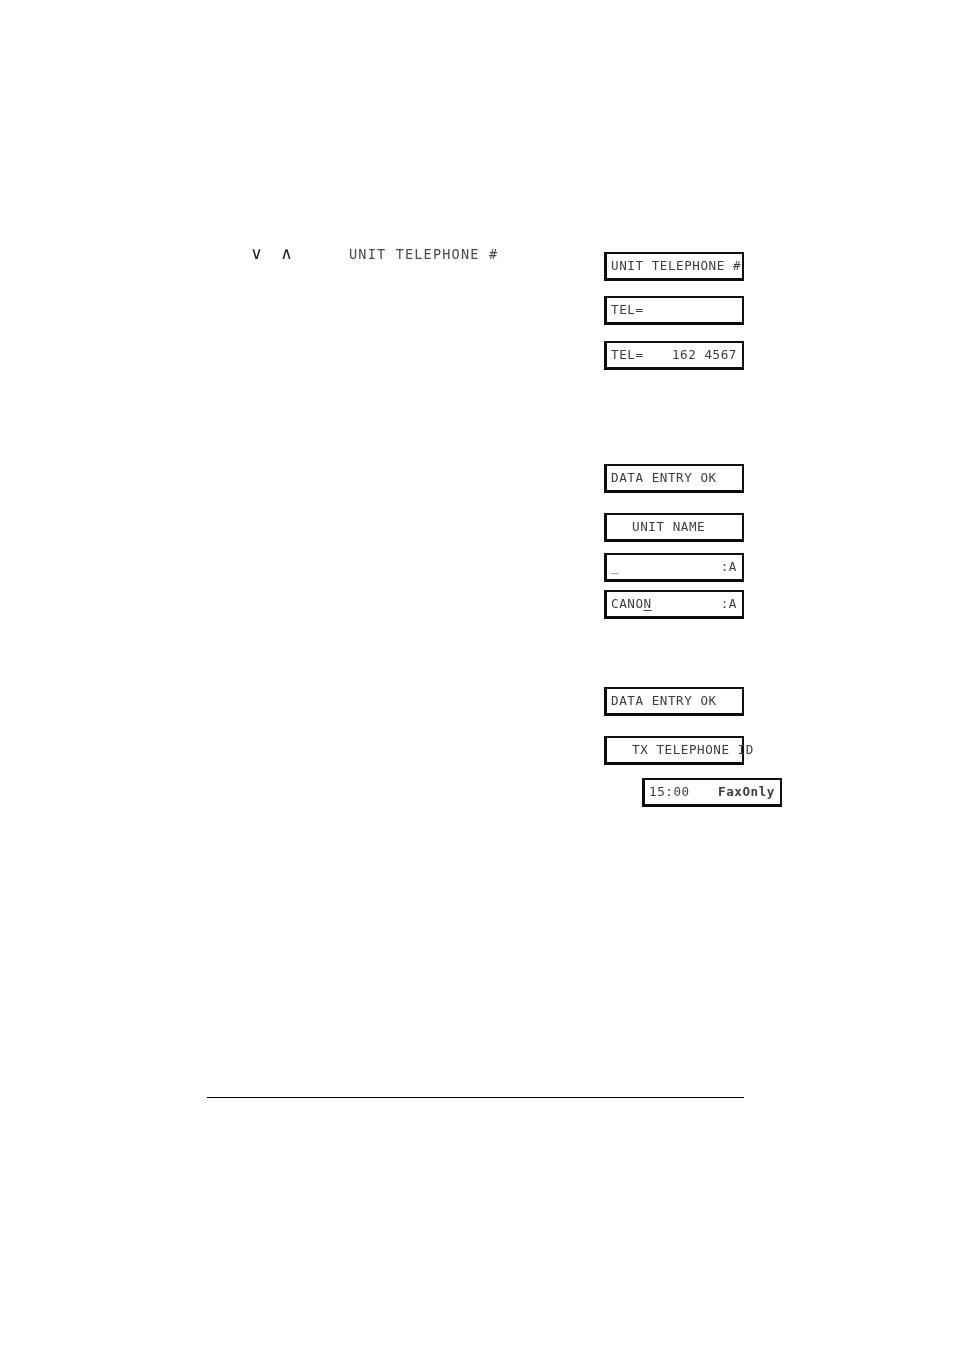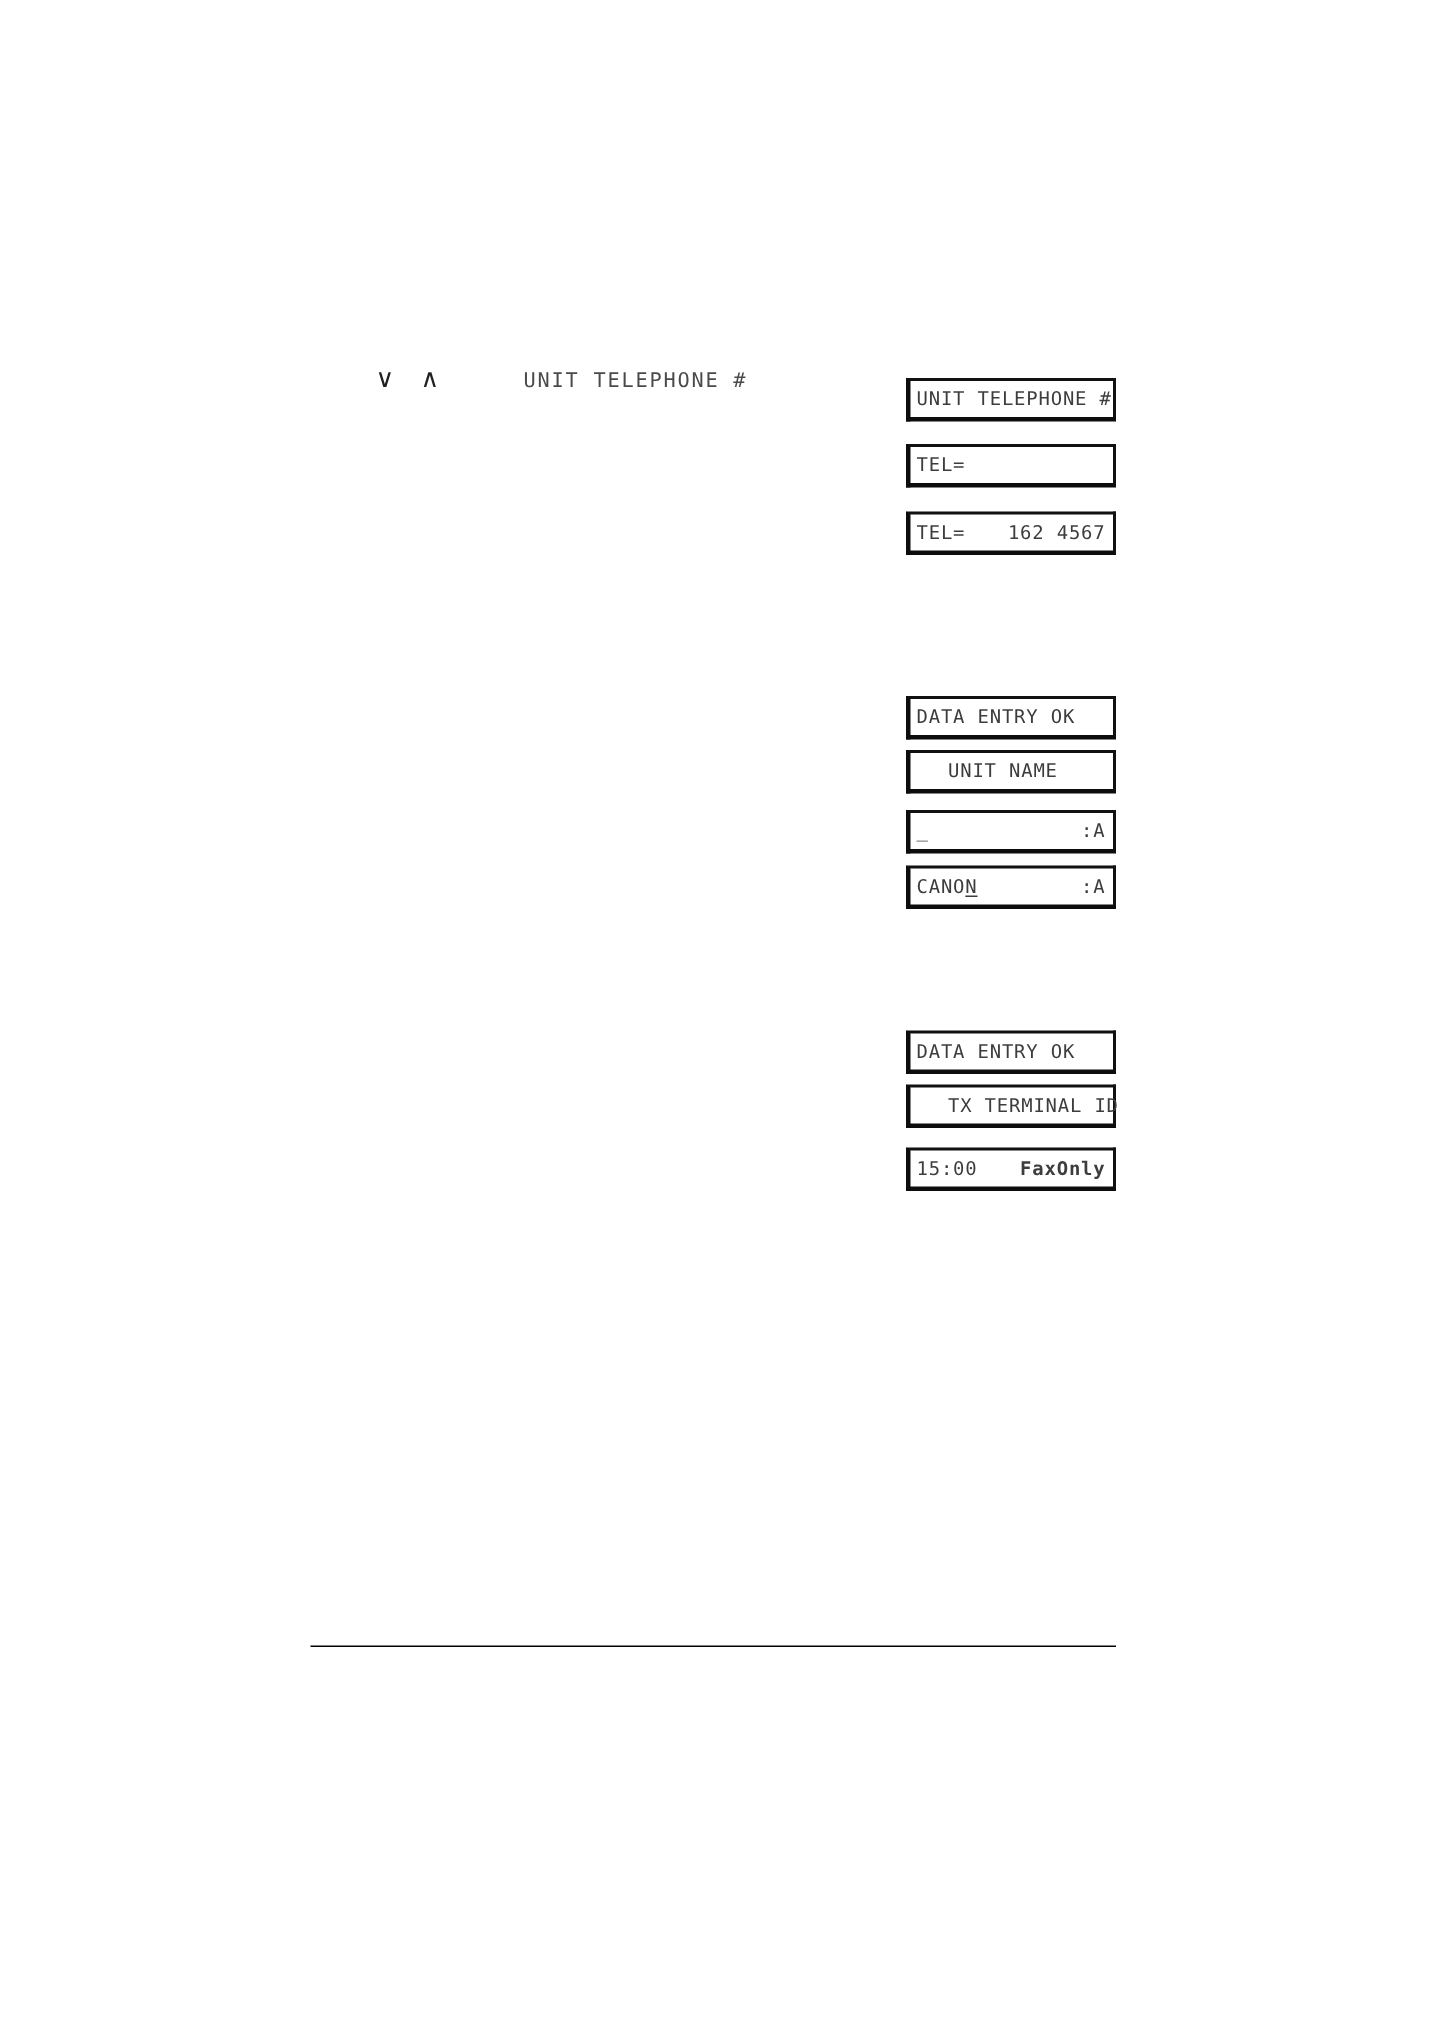--- a/index.html
+++ b/index.html
@@ -93,24 +93,24 @@
     position: relative;
   }
   .lcd .txt u {
     text-decoration: underline;
     text-underline-offset: 2px;
   }
 
   
   .gap-15 { margin-top: 15px; }
   .gap-16 { margin-top: 16px; }
-  .gap-7  { margin-top: 7px; padding-left: 25px; }
+  .gap-7  { margin-top: 20px; padding-left: 25px; }
   .gap-11 { margin-top: 11px; }
   .gap-8  { margin-top: 8px; gap: 44px; }
-  .gap-13 { margin-top: 13px; }
+  .gap-13 { margin-top: 13px; margin-left: 38px; }
 
   
   .footer-rule {
     position: absolute;
     left: 207px;
     top: 1097px;
     width: 537px;
     height: 0;
     border-top: 1.6px solid #000000;
   }
@@ -167,21 +167,21 @@
 
   </div>
 
   <div class="lcd-group" id="group-3">
 
     <div class="lcd">
       <span class="txt">DATA ENTRY OK</span>
     </div>
 
     <div class="lcd gap-7">
-      <span class="txt">TX TERMINAL ID</span>
+      <span class="txt">TX TELEPHONE ID</span>
     </div>
 
     <div class="lcd gap-13">
       <span class="txt">15:00</span>
       <span class="txt" style="margin-left:auto;font-weight:bold;">FaxOnly</span>
     </div>
 
   </div>
 
   <div class="footer-rule"></div>

